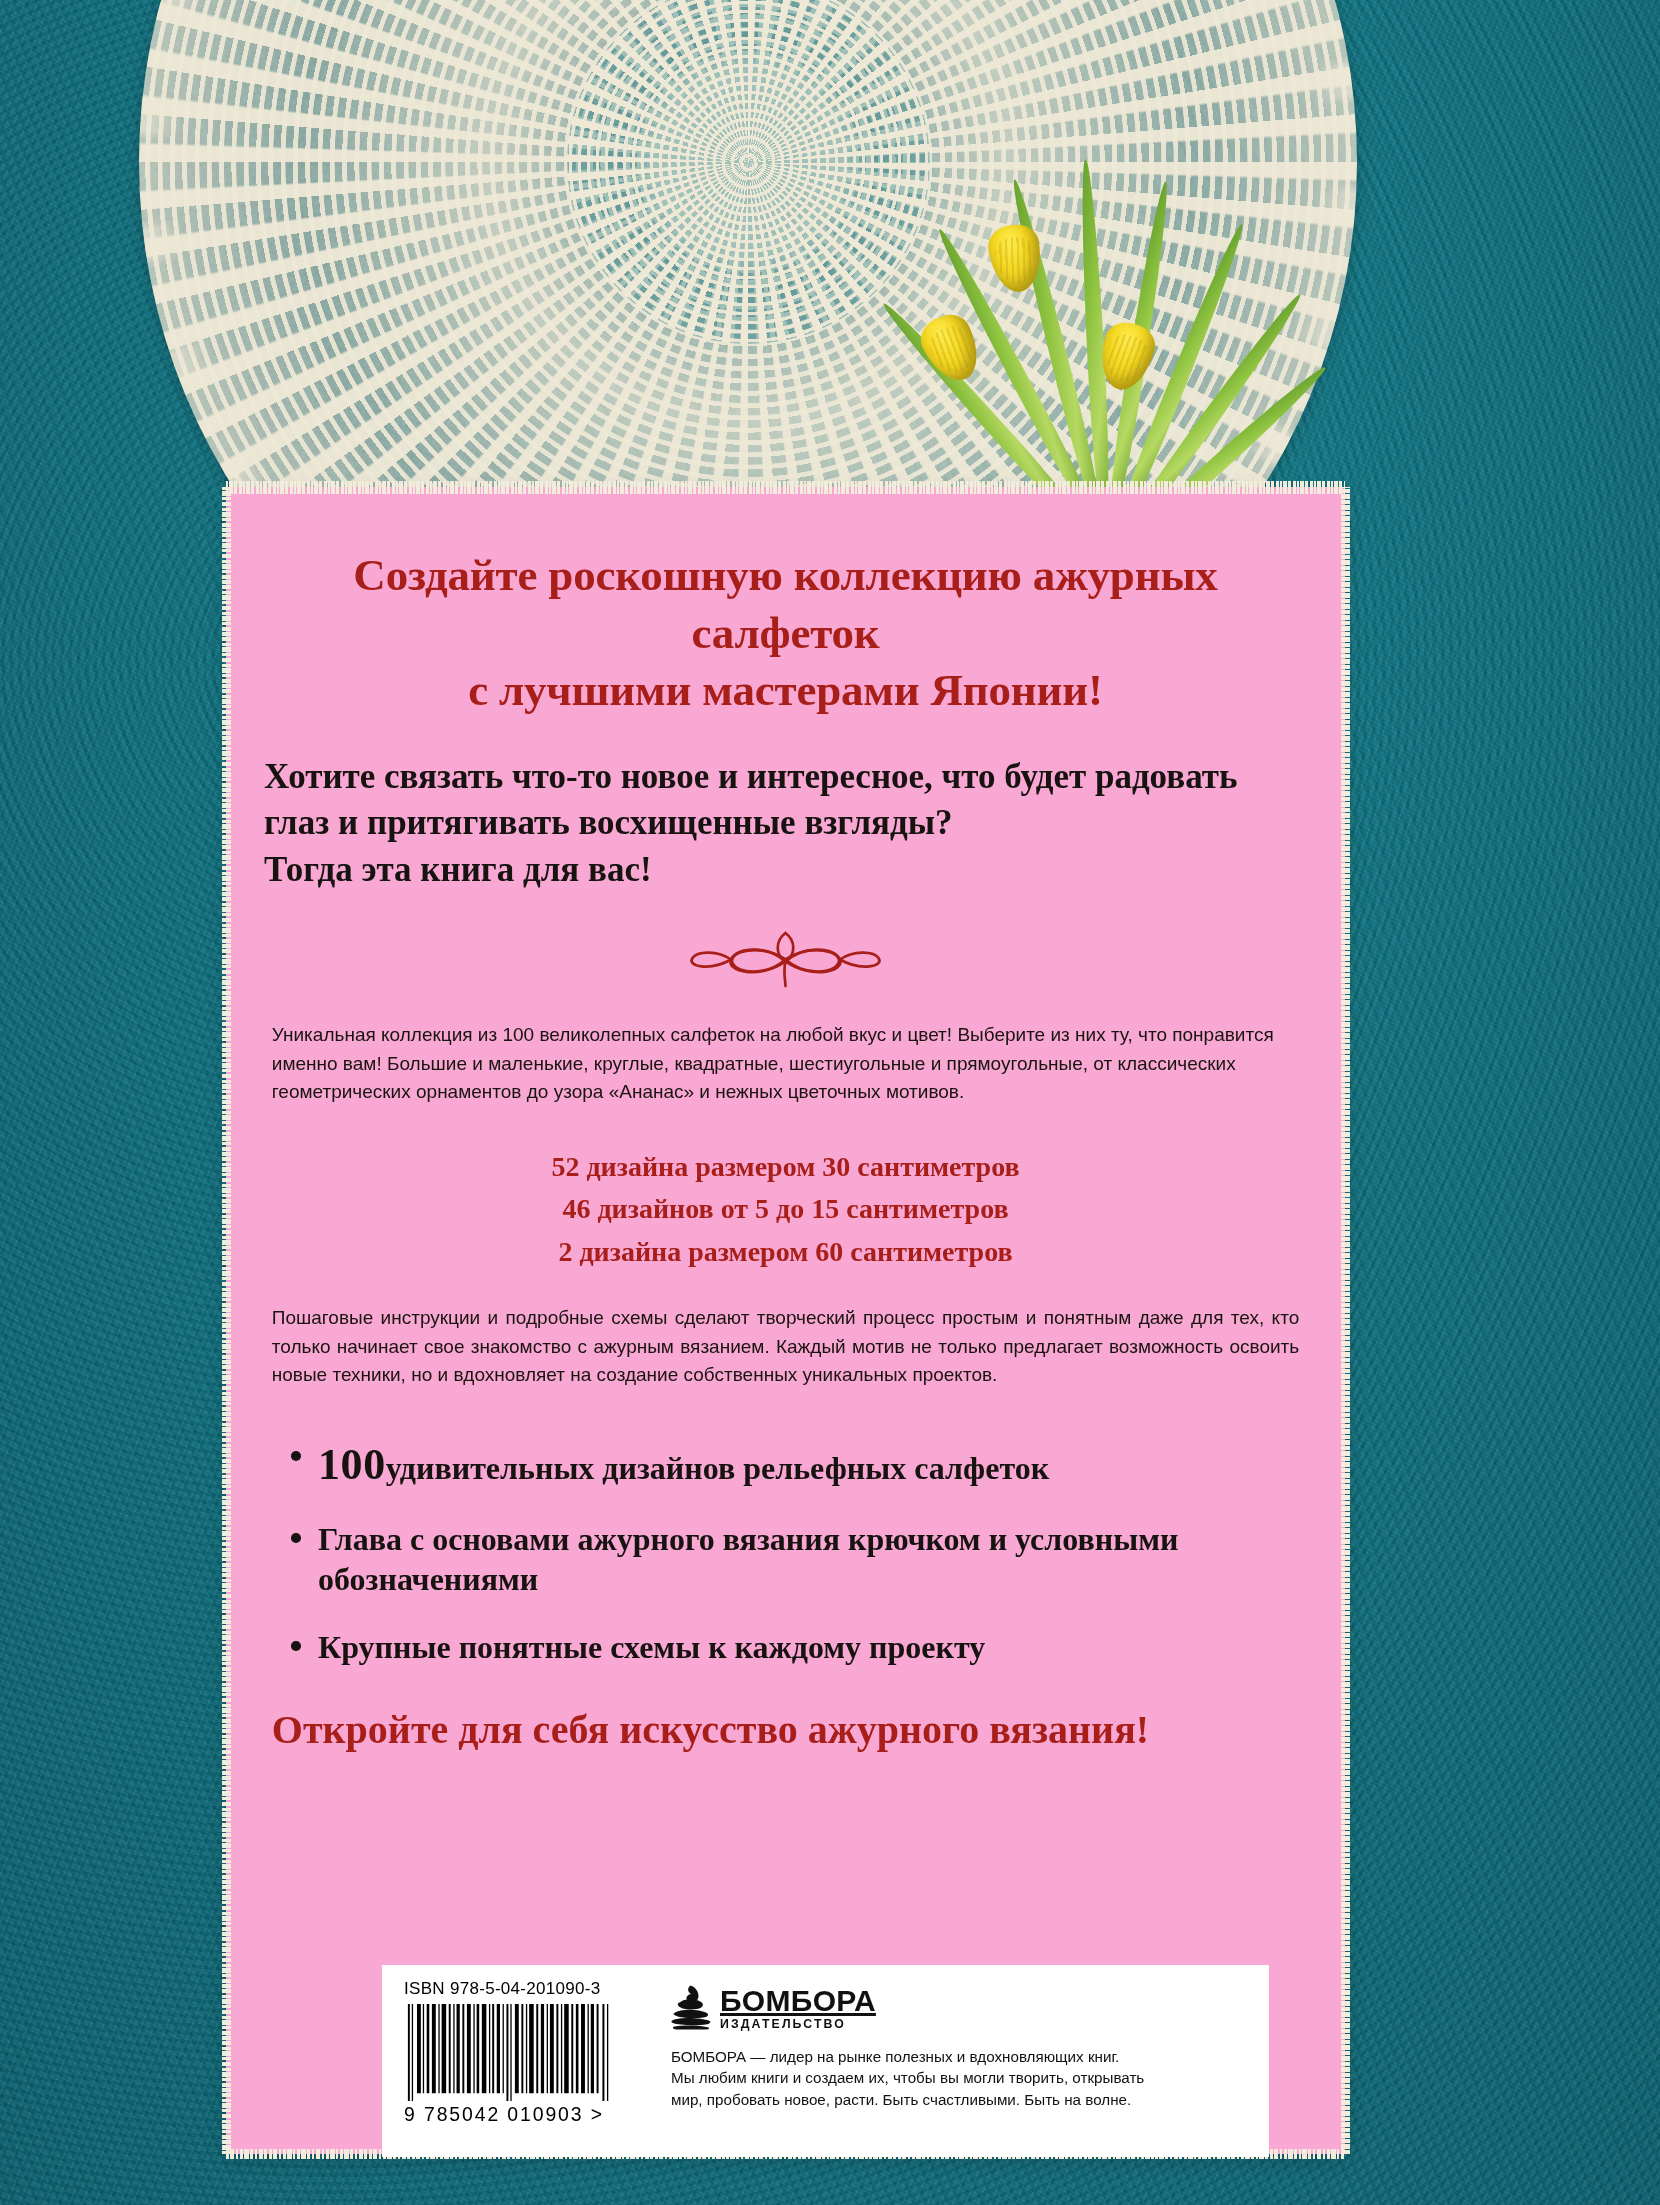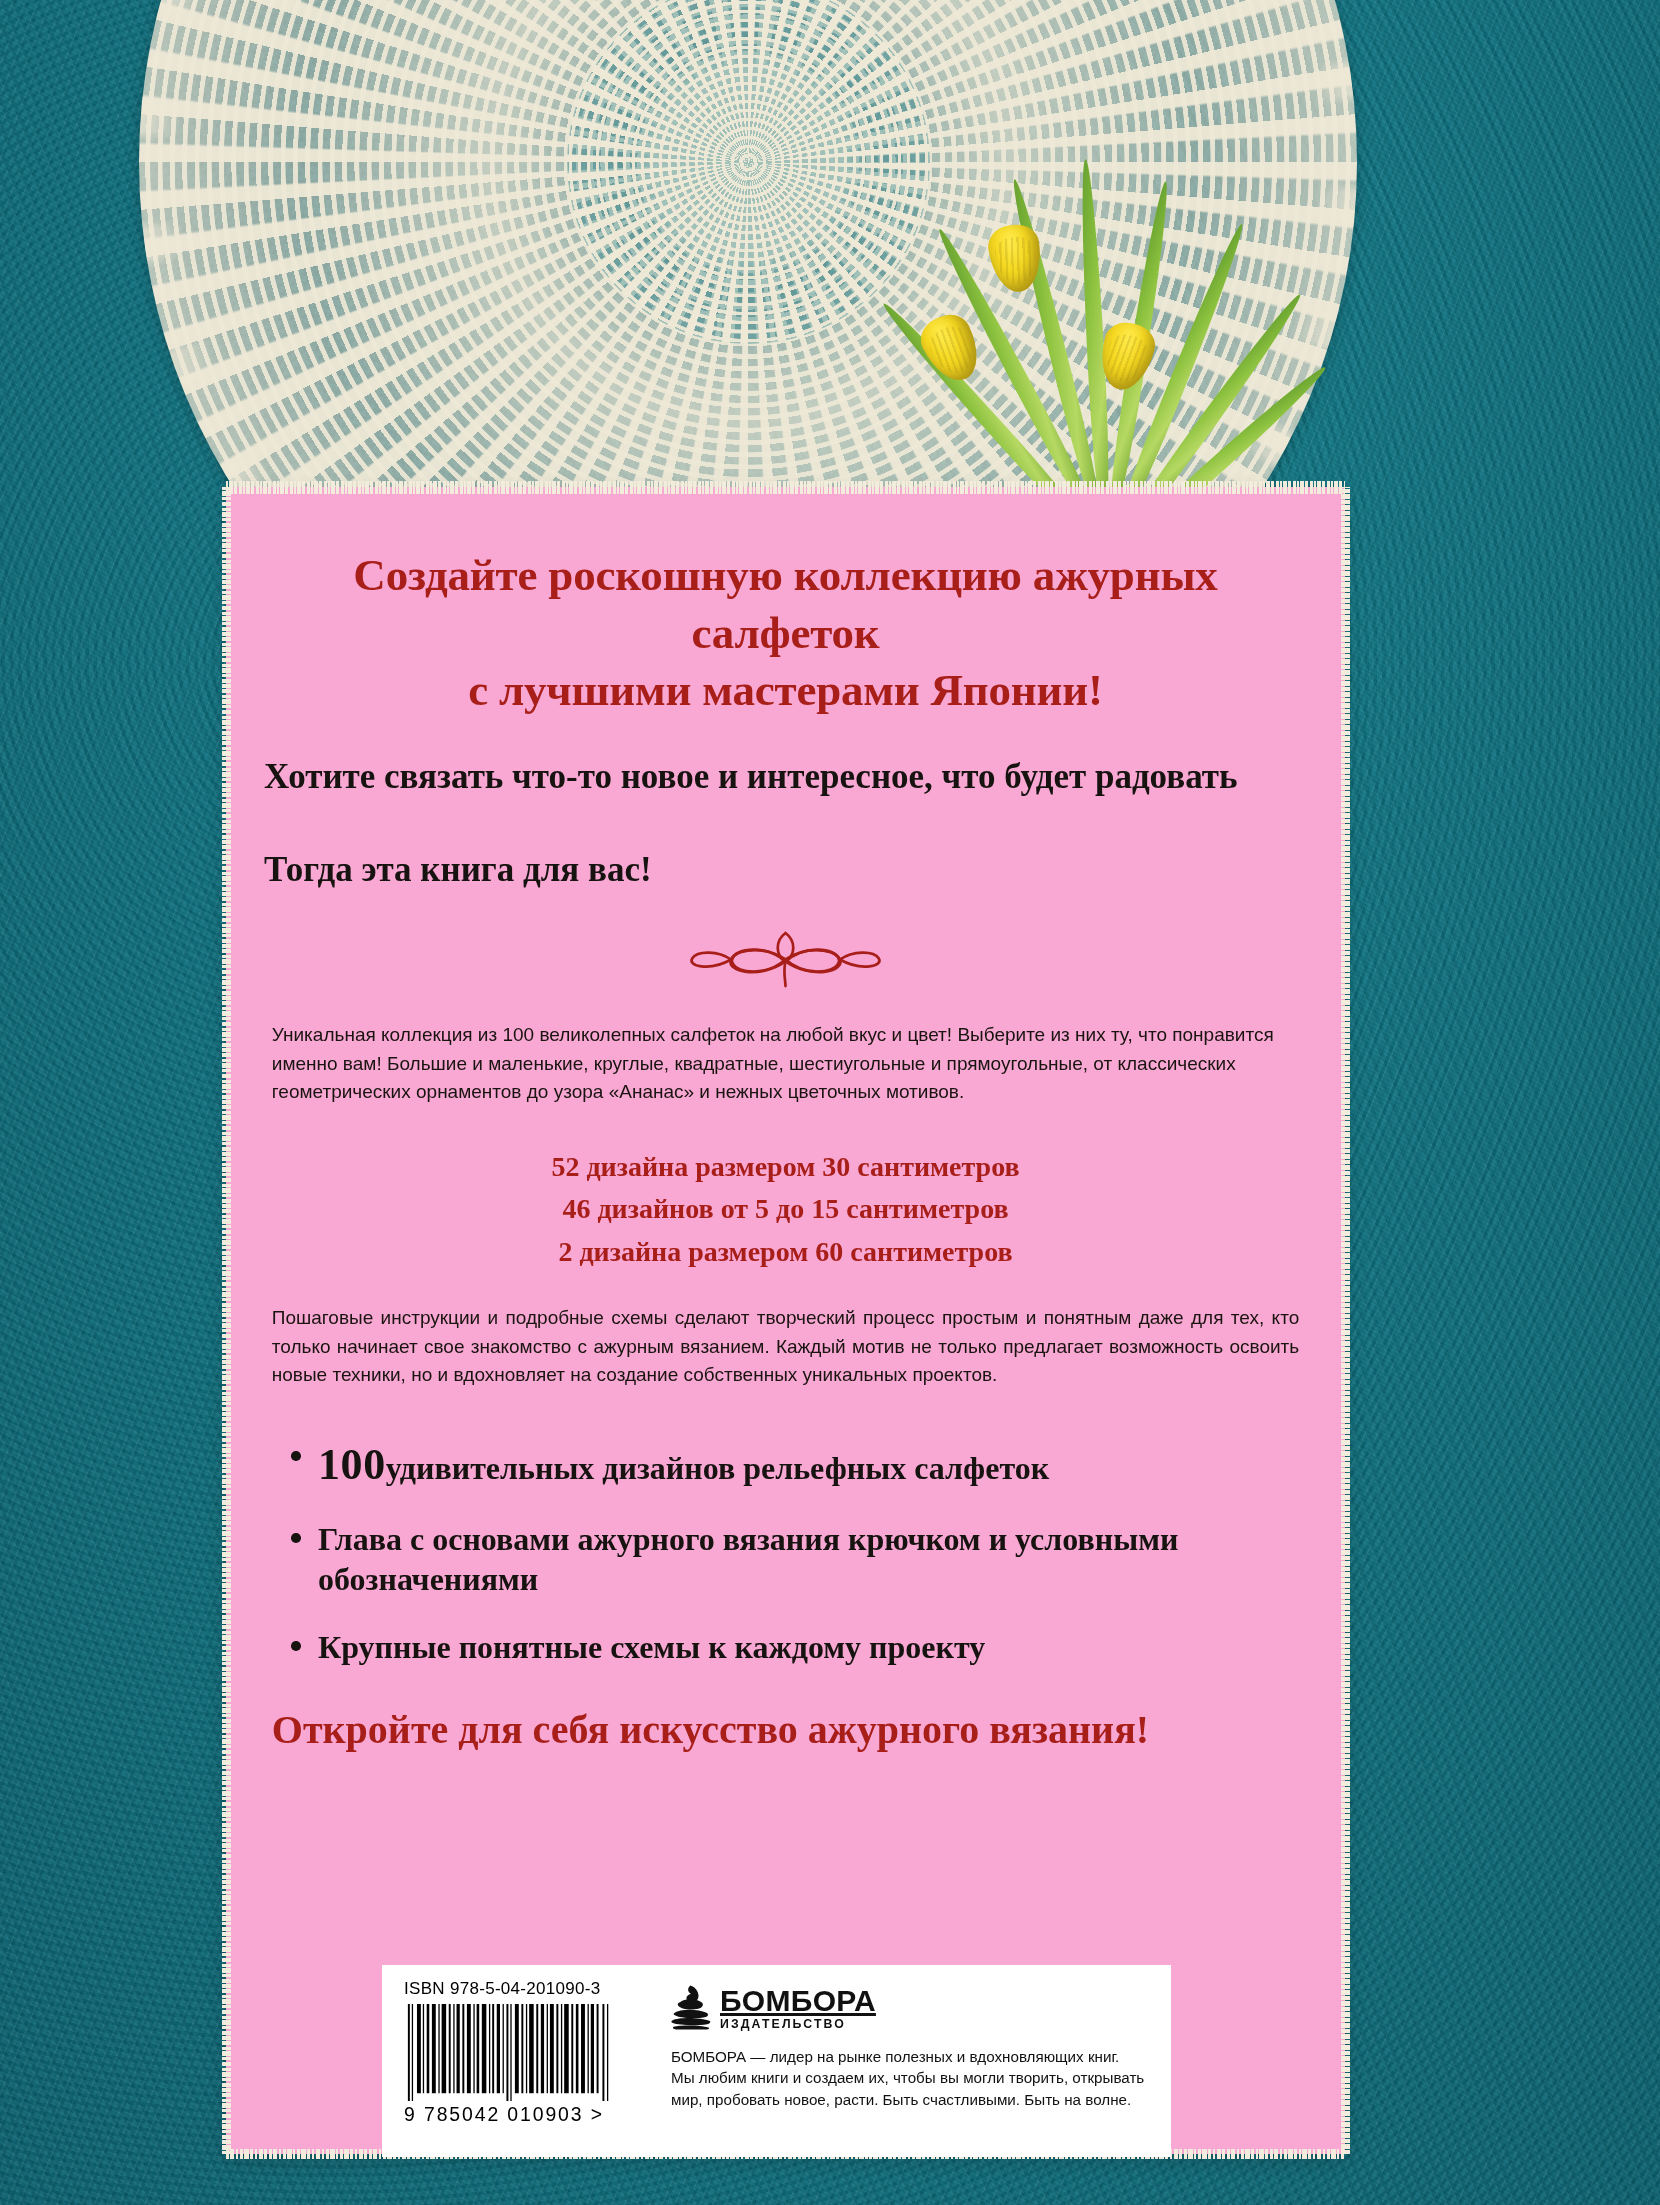--- a/index.html
+++ b/index.html
@@ -266,21 +266,21 @@
     line-height: 1.2;
     text-align: left;
     margin-top: 39px;
     padding-left: 7.8px;
   }
 
   
   .footer {
     position: absolute;
     left: 382px; top: 1965px;
-    width: 789px; height: 192px;
+    width: 887px; height: 192px;
     background: #ffffff;
     display: flex;
     align-items: flex-start;
   }
   .isbn-block {
     width: 272px;
     padding: 14.3px 0 0 22px;
   }
   .isbn-text {
     font-family: "Liberation Sans", sans-serif;
@@ -364,21 +364,21 @@
 
     <div class="inner">
 
       <h1 class="headline">
         <span>Создайте роскошную коллекцию ажурных салфеток</span><br>
         <span>с лучшими мастерами Японии!</span>
       </h1>
 
       <div class="subhead">
         <span>Хотите связать что-то новое и интересное, что будет радовать</span><br>
-        <br>
+        <span>глаз и притягивать восхищенные взгляды?</span><br>
         <span>Тогда эта книга для вас!</span>
       </div>
 
       <svg class="ornament" viewBox="0 0 360 94">
         <g fill="none" stroke="#a81f19" stroke-width="4.2" stroke-linecap="round">
           <path d="M180 6 C196 18 196 40 180 50 C164 40 164 18 180 6 Z"></path>
           <path d="M180 50 C150 24 104 28 96 47 C88 66 140 78 180 50 Z"></path>
           <path d="M180 50 C210 24 256 28 264 47 C272 66 220 78 180 50 Z"></path>
           <path d="M180 47 C152 72 106 70 98 52 C90 34 142 22 180 47 Z"></path>
           <path d="M180 47 C208 72 254 70 262 52 C270 34 218 22 180 47 Z"></path>

